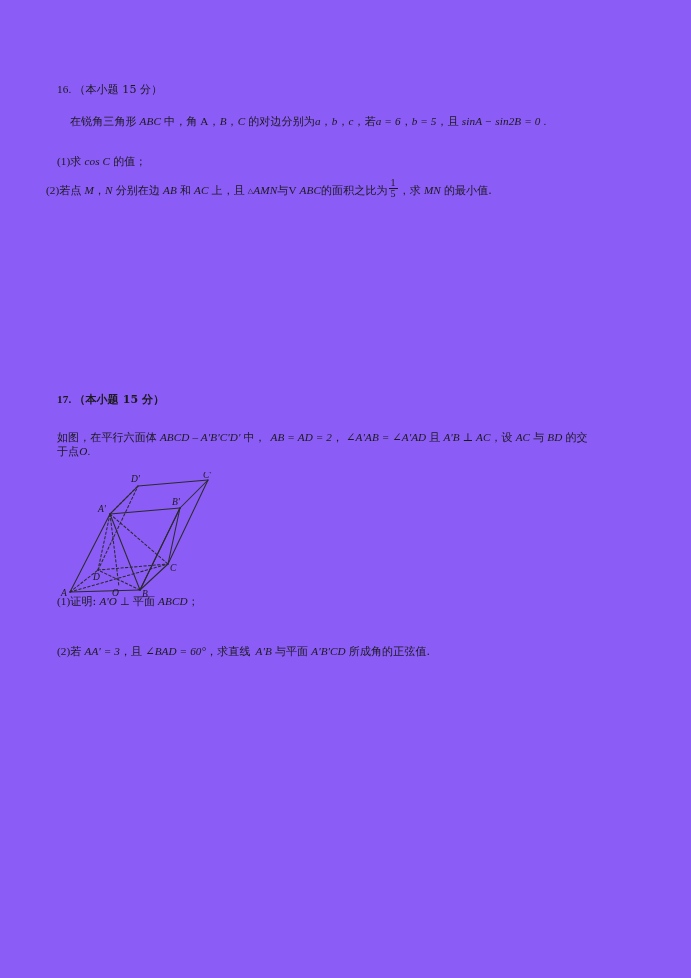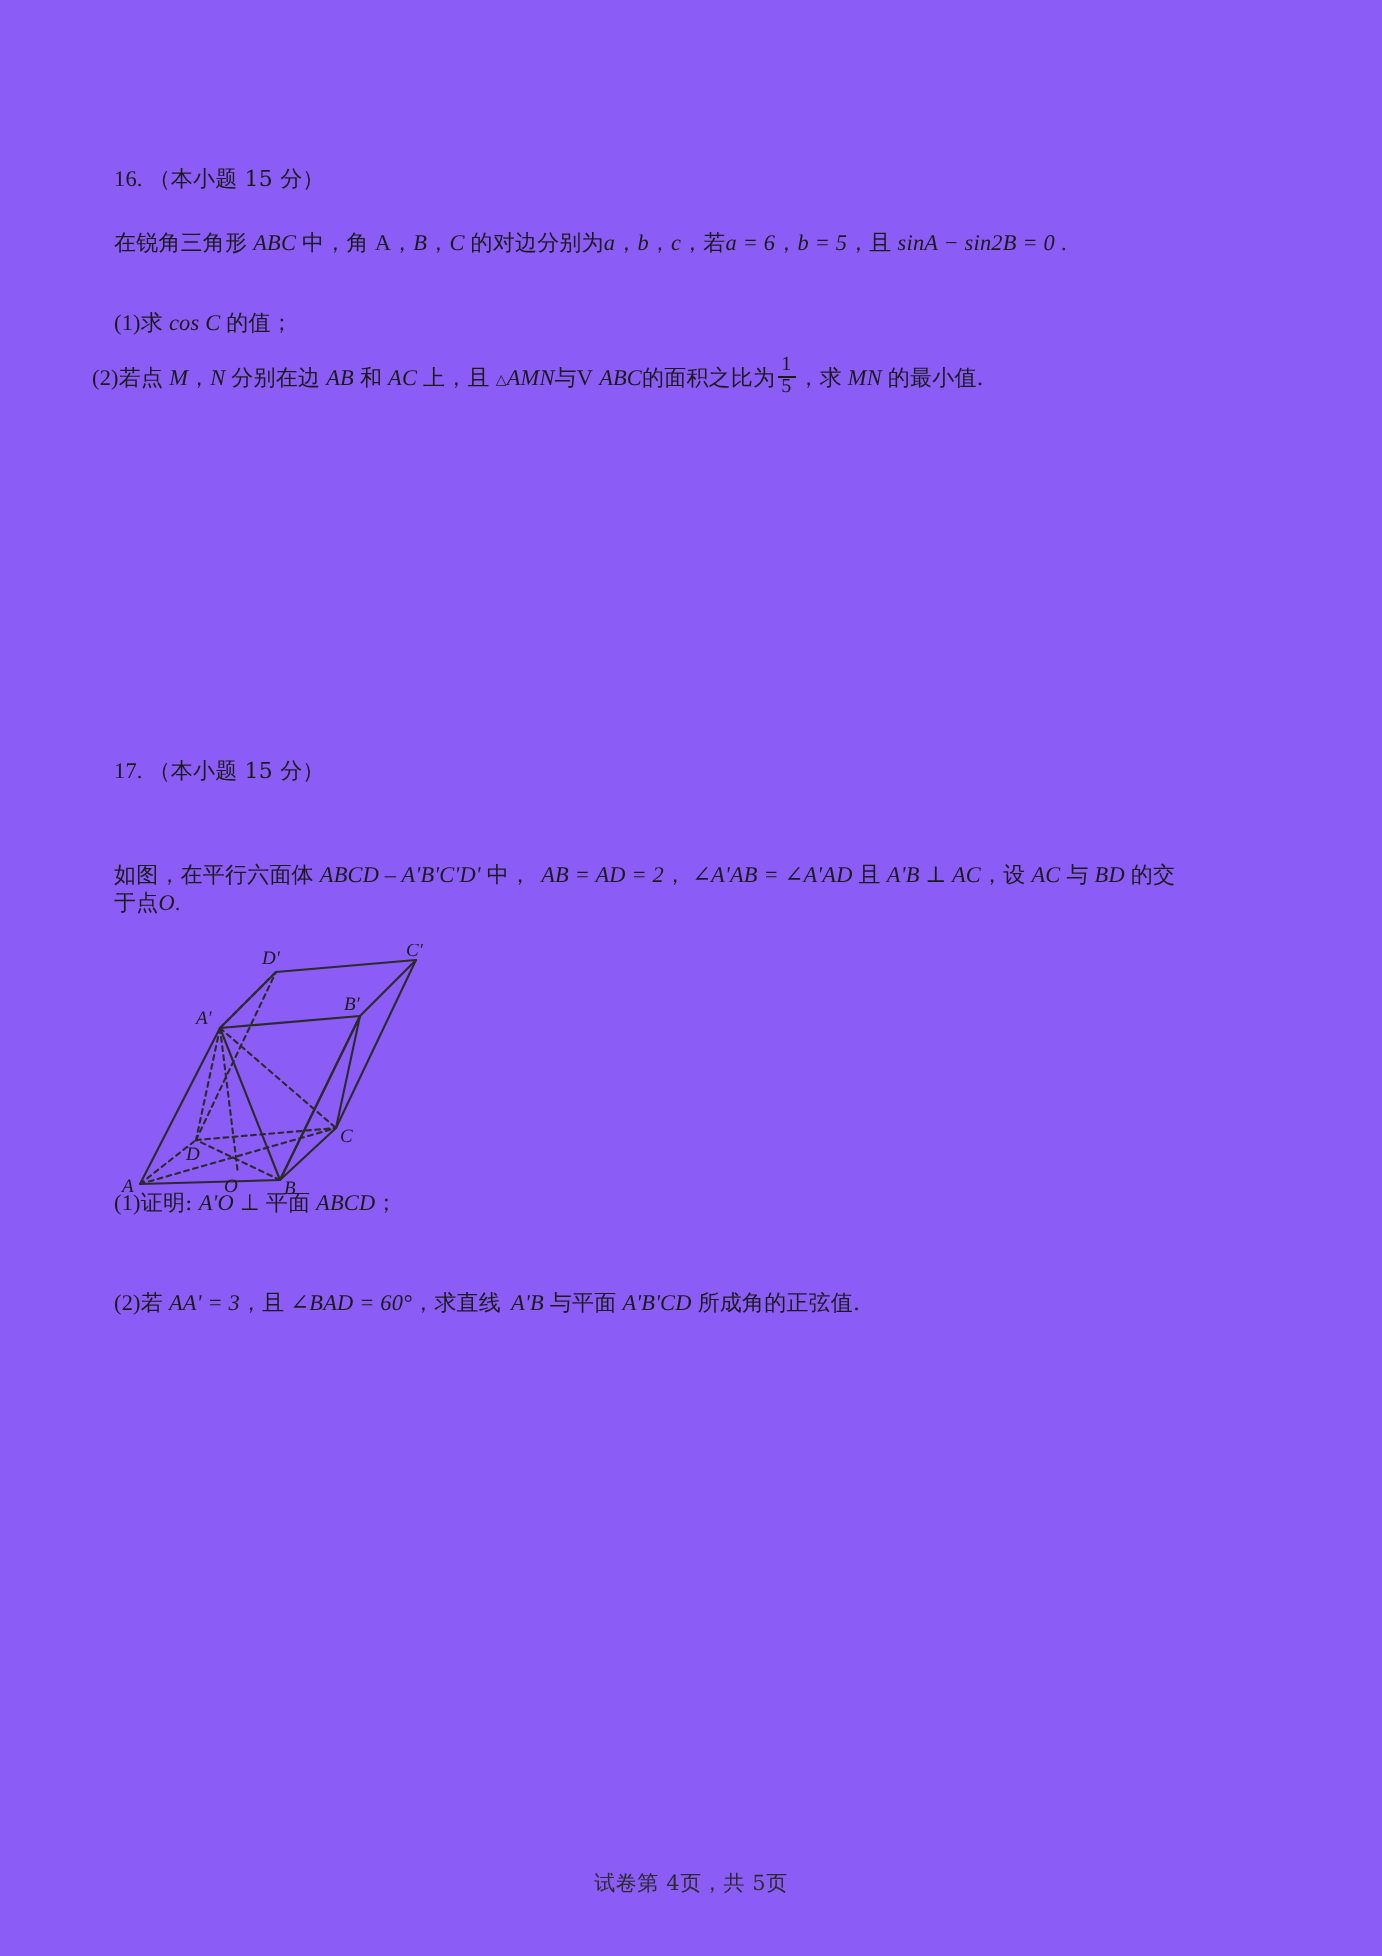--- a/index.html
+++ b/index.html
@@ -80,33 +80,33 @@
 </style>
 </head>
 <body>
 
 <div class="page">
 
   <div class="block" style="left:57px; top:84px;">
     <span class="num">16.</span><span class="sp1"></span><span class="cn">（本小题 15 分）</span>
   </div>
 
-  <div class="block" style="left:57px; top:116px;">
+  <div class="block" style="left:70px; top:116px;">
     <span class="cn">在锐角三角形</span><span class="sp1"></span><span class="it">ABC</span><span class="sp1"></span><span class="cn">中，角</span><span class="sp1"></span><span class="num">A</span><span class="cn">，</span><span class="it">B</span><span class="cn">，</span><span class="it">C</span><span class="sp1"></span><span class="cn">的对边分别为</span><span class="it">a</span><span class="cn">，</span><span class="it">b</span><span class="cn">，</span><span class="it">c</span><span class="cn">，若</span><span class="it">a = 6</span><span class="cn">，</span><span class="it">b = 5</span><span class="cn">，且</span><span class="sp1"></span><span class="it">sinA − sin2B = 0</span><span class="sp1"></span><span class="num">.</span>
   </div>
 
   <div class="block" style="left:57px; top:156px;">
     <span class="num">(1)</span><span class="cn">求</span><span class="sp1"></span><span class="it">cos C</span><span class="sp1"></span><span class="cn">的值；</span>
   </div>
 
   <div class="block" style="left:46px; top:179px;">
     <span class="num">(2)</span><span class="cn">若点</span><span class="sp1"></span><span class="it">M</span><span class="cn">，</span><span class="it">N</span><span class="sp1"></span><span class="cn">分别在边</span><span class="sp1"></span><span class="it">AB</span><span class="sp1"></span><span class="cn">和</span><span class="sp1"></span><span class="it">AC</span><span class="sp1"></span><span class="cn">上，且</span><span class="sp1"></span><span class="tri-small">△</span><span class="it">AMN</span><span class="cn">与</span><span class="tri-v it">V</span><span class="sp1"></span><span class="it">ABC</span><span class="cn">的面积之比为</span><span class="frac"><span class="n">1</span><span class="d">5</span></span><span class="cn">，求</span><span class="sp1"></span><span class="it">MN</span><span class="sp1"></span><span class="cn">的最小值.</span>
   </div>
 
-  <div class="block" style="left:57px; top:380px;">
+  <div class="block" style="left:57px; top:394px;font-weight:bold;">
     <span class="num">17.</span><span class="sp1"></span><span class="cn">（本小题 15 分）</span>
   </div>
 
   <div class="block" style="left:57px; top:432px;">
     <span class="cn">如图，在平行六面体</span><span class="sp1"></span><span class="it">ABCD – A'B'C'D'</span><span class="sp1"></span><span class="cn">中，</span><span class="sp2"></span><span class="it">AB = AD = 2</span><span class="cn">，</span><span class="sp1"></span><span class="it">∠A'AB = ∠A'AD</span><span class="sp1"></span><span class="cn">且</span><span class="sp1"></span><span class="it">A'B ⊥ AC</span><span class="cn">，设</span><span class="sp1"></span><span class="it">AC</span><span class="sp1"></span><span class="cn">与</span><span class="sp1"></span><span class="it">BD</span><span class="sp1"></span><span class="cn">的交</span>
   </div>
 
   <div class="block" style="left:57px; top:446px;">
     <span class="cn">于点</span><span class="it">O</span><span class="num">.</span>
   </div>
@@ -164,15 +164,14 @@
   </div>
 
   <div class="block" style="left:57px; top:596px;">
     <span class="num">(1)</span><span class="cn">证明:</span><span class="sp1"></span><span class="it">A'O</span><span class="sp1"></span><span class="num">⊥</span><span class="sp1"></span><span class="cn">平面</span><span class="sp1"></span><span class="it">ABCD</span><span class="cn">；</span>
   </div>
 
   <div class="block" style="left:57px; top:646px;">
     <span class="num">(2)</span><span class="cn">若</span><span class="sp1"></span><span class="it">AA' = 3</span><span class="cn">，且</span><span class="sp1"></span><span class="it">∠BAD = 60°</span><span class="cn">，求直线</span><span class="sp2"></span><span class="it">A'B</span><span class="sp1"></span><span class="cn">与平面</span><span class="sp1"></span><span class="it">A'B'CD</span><span class="sp1"></span><span class="cn">所成角的正弦值.</span>
   </div>
 
-  <div id="footer">试卷第 4页，共 5页</div>
 
 </div>
 
 </body></html>

